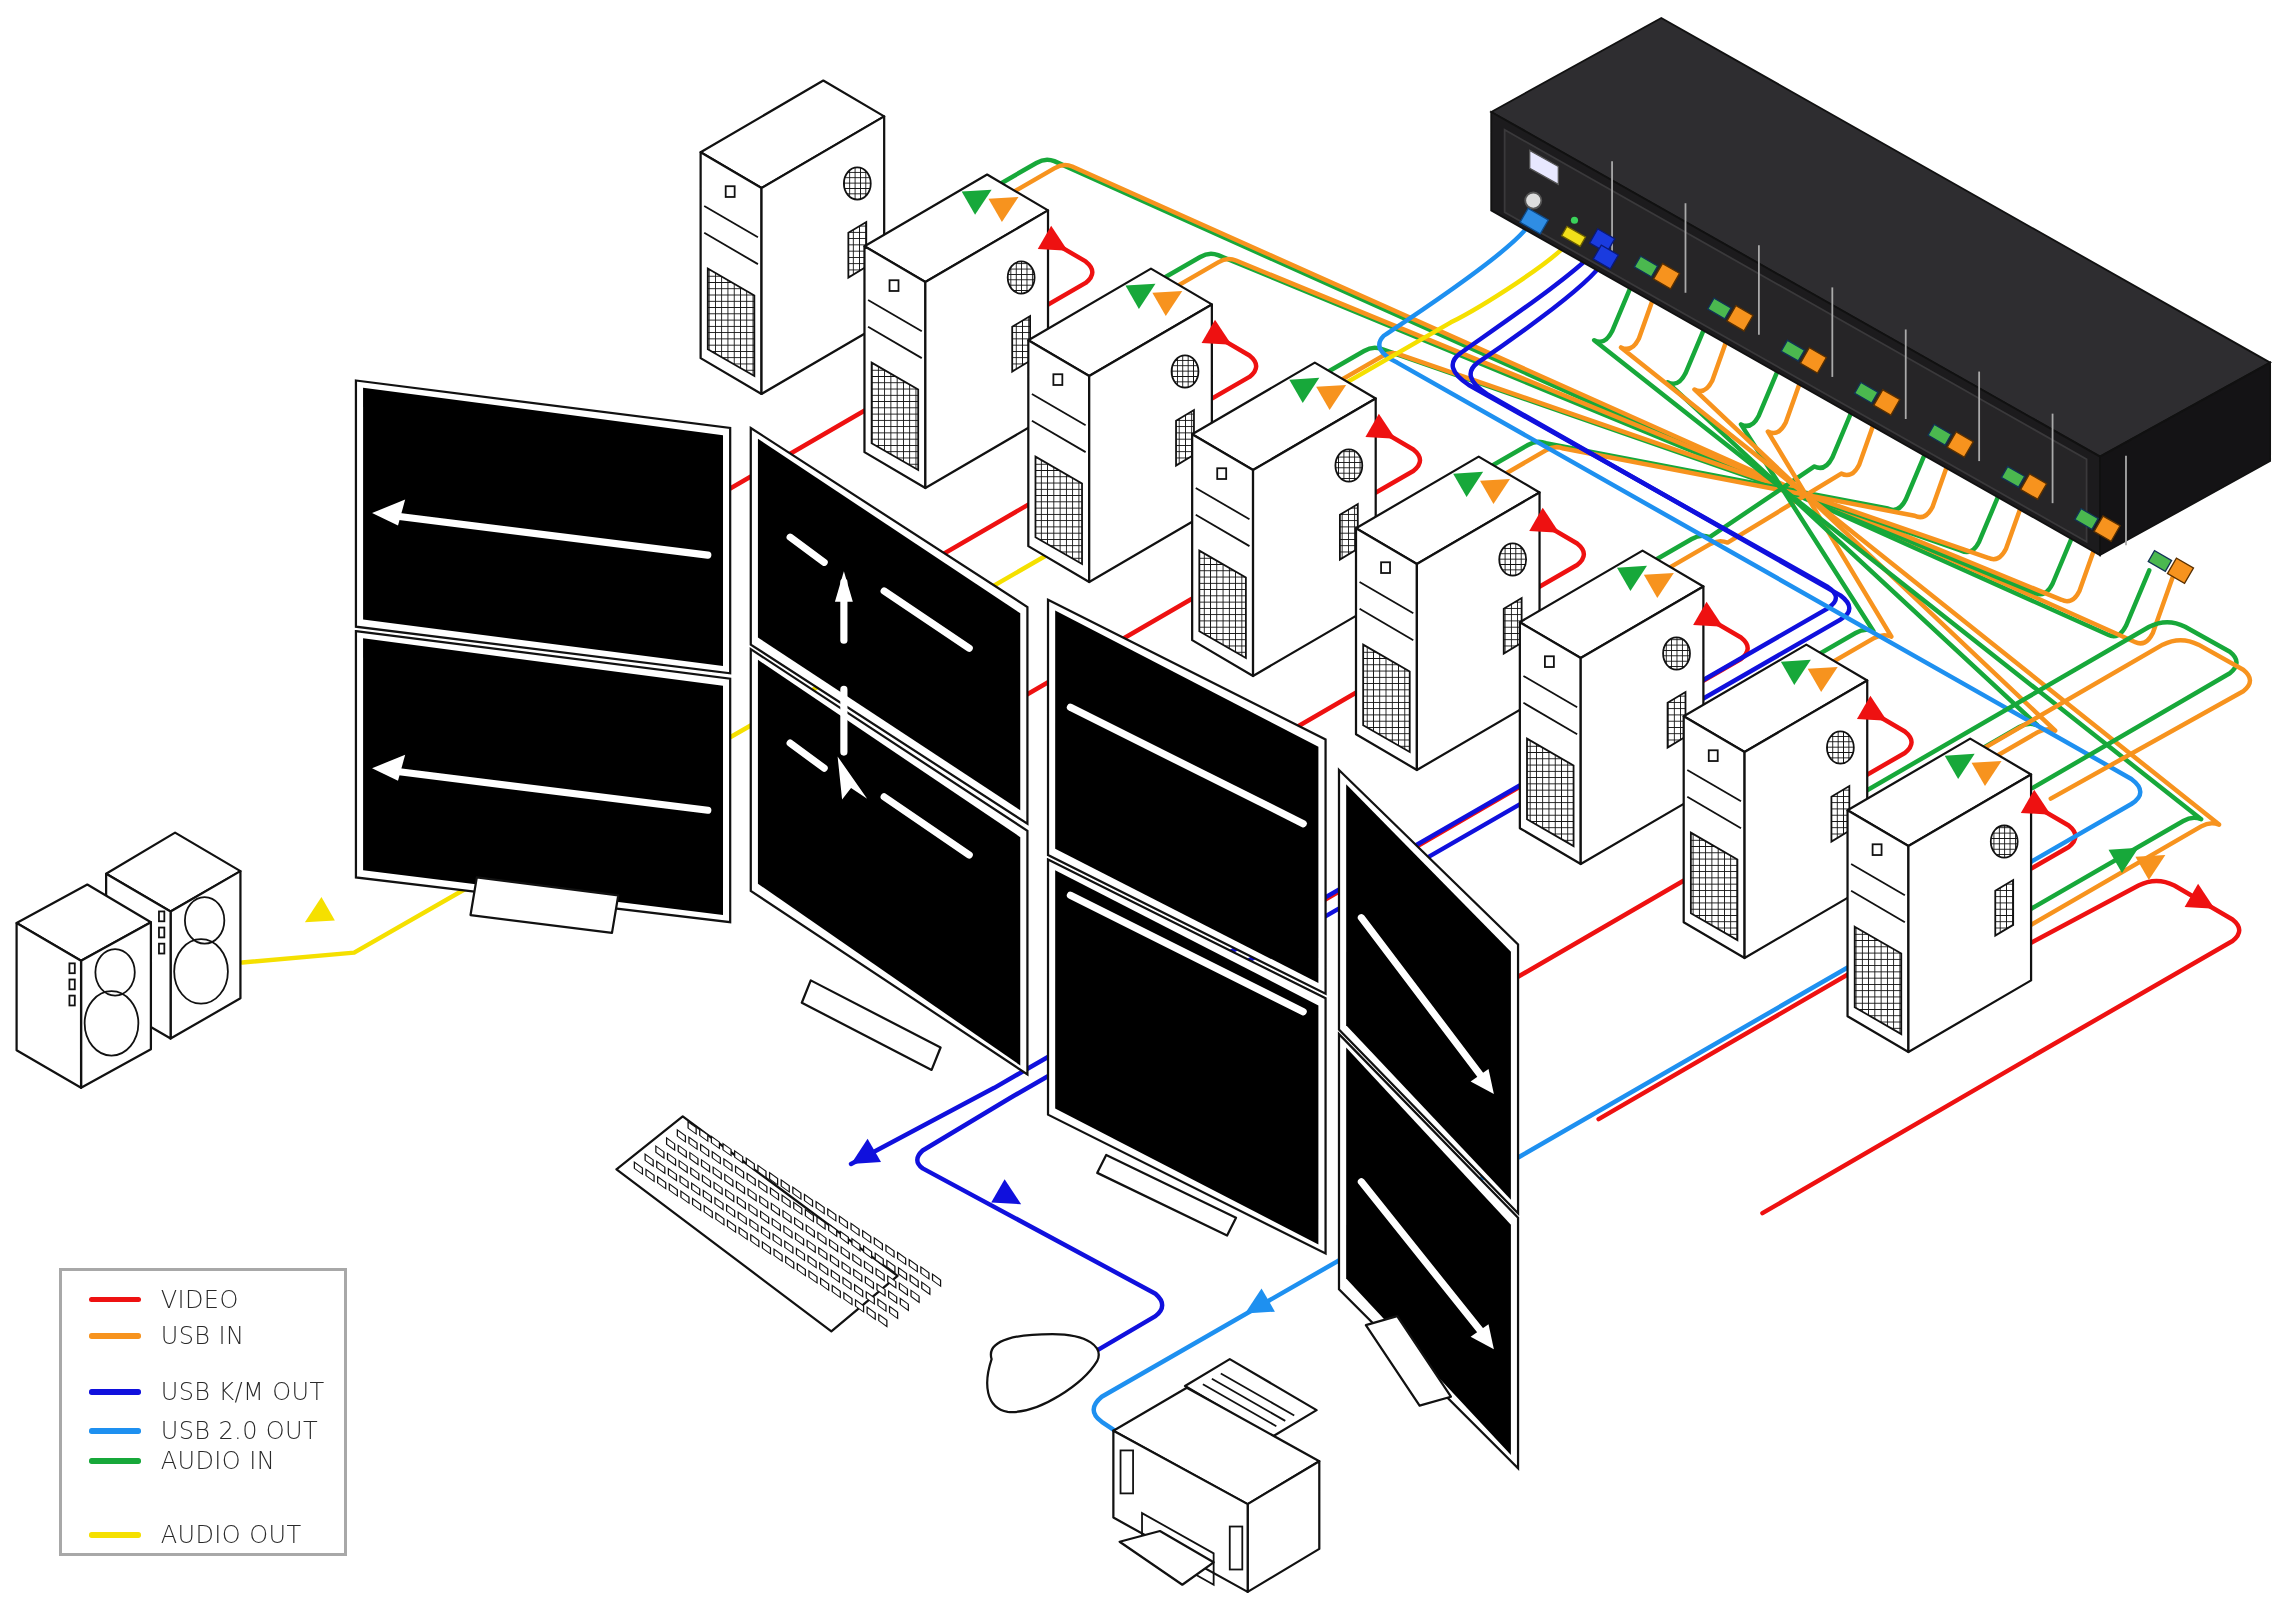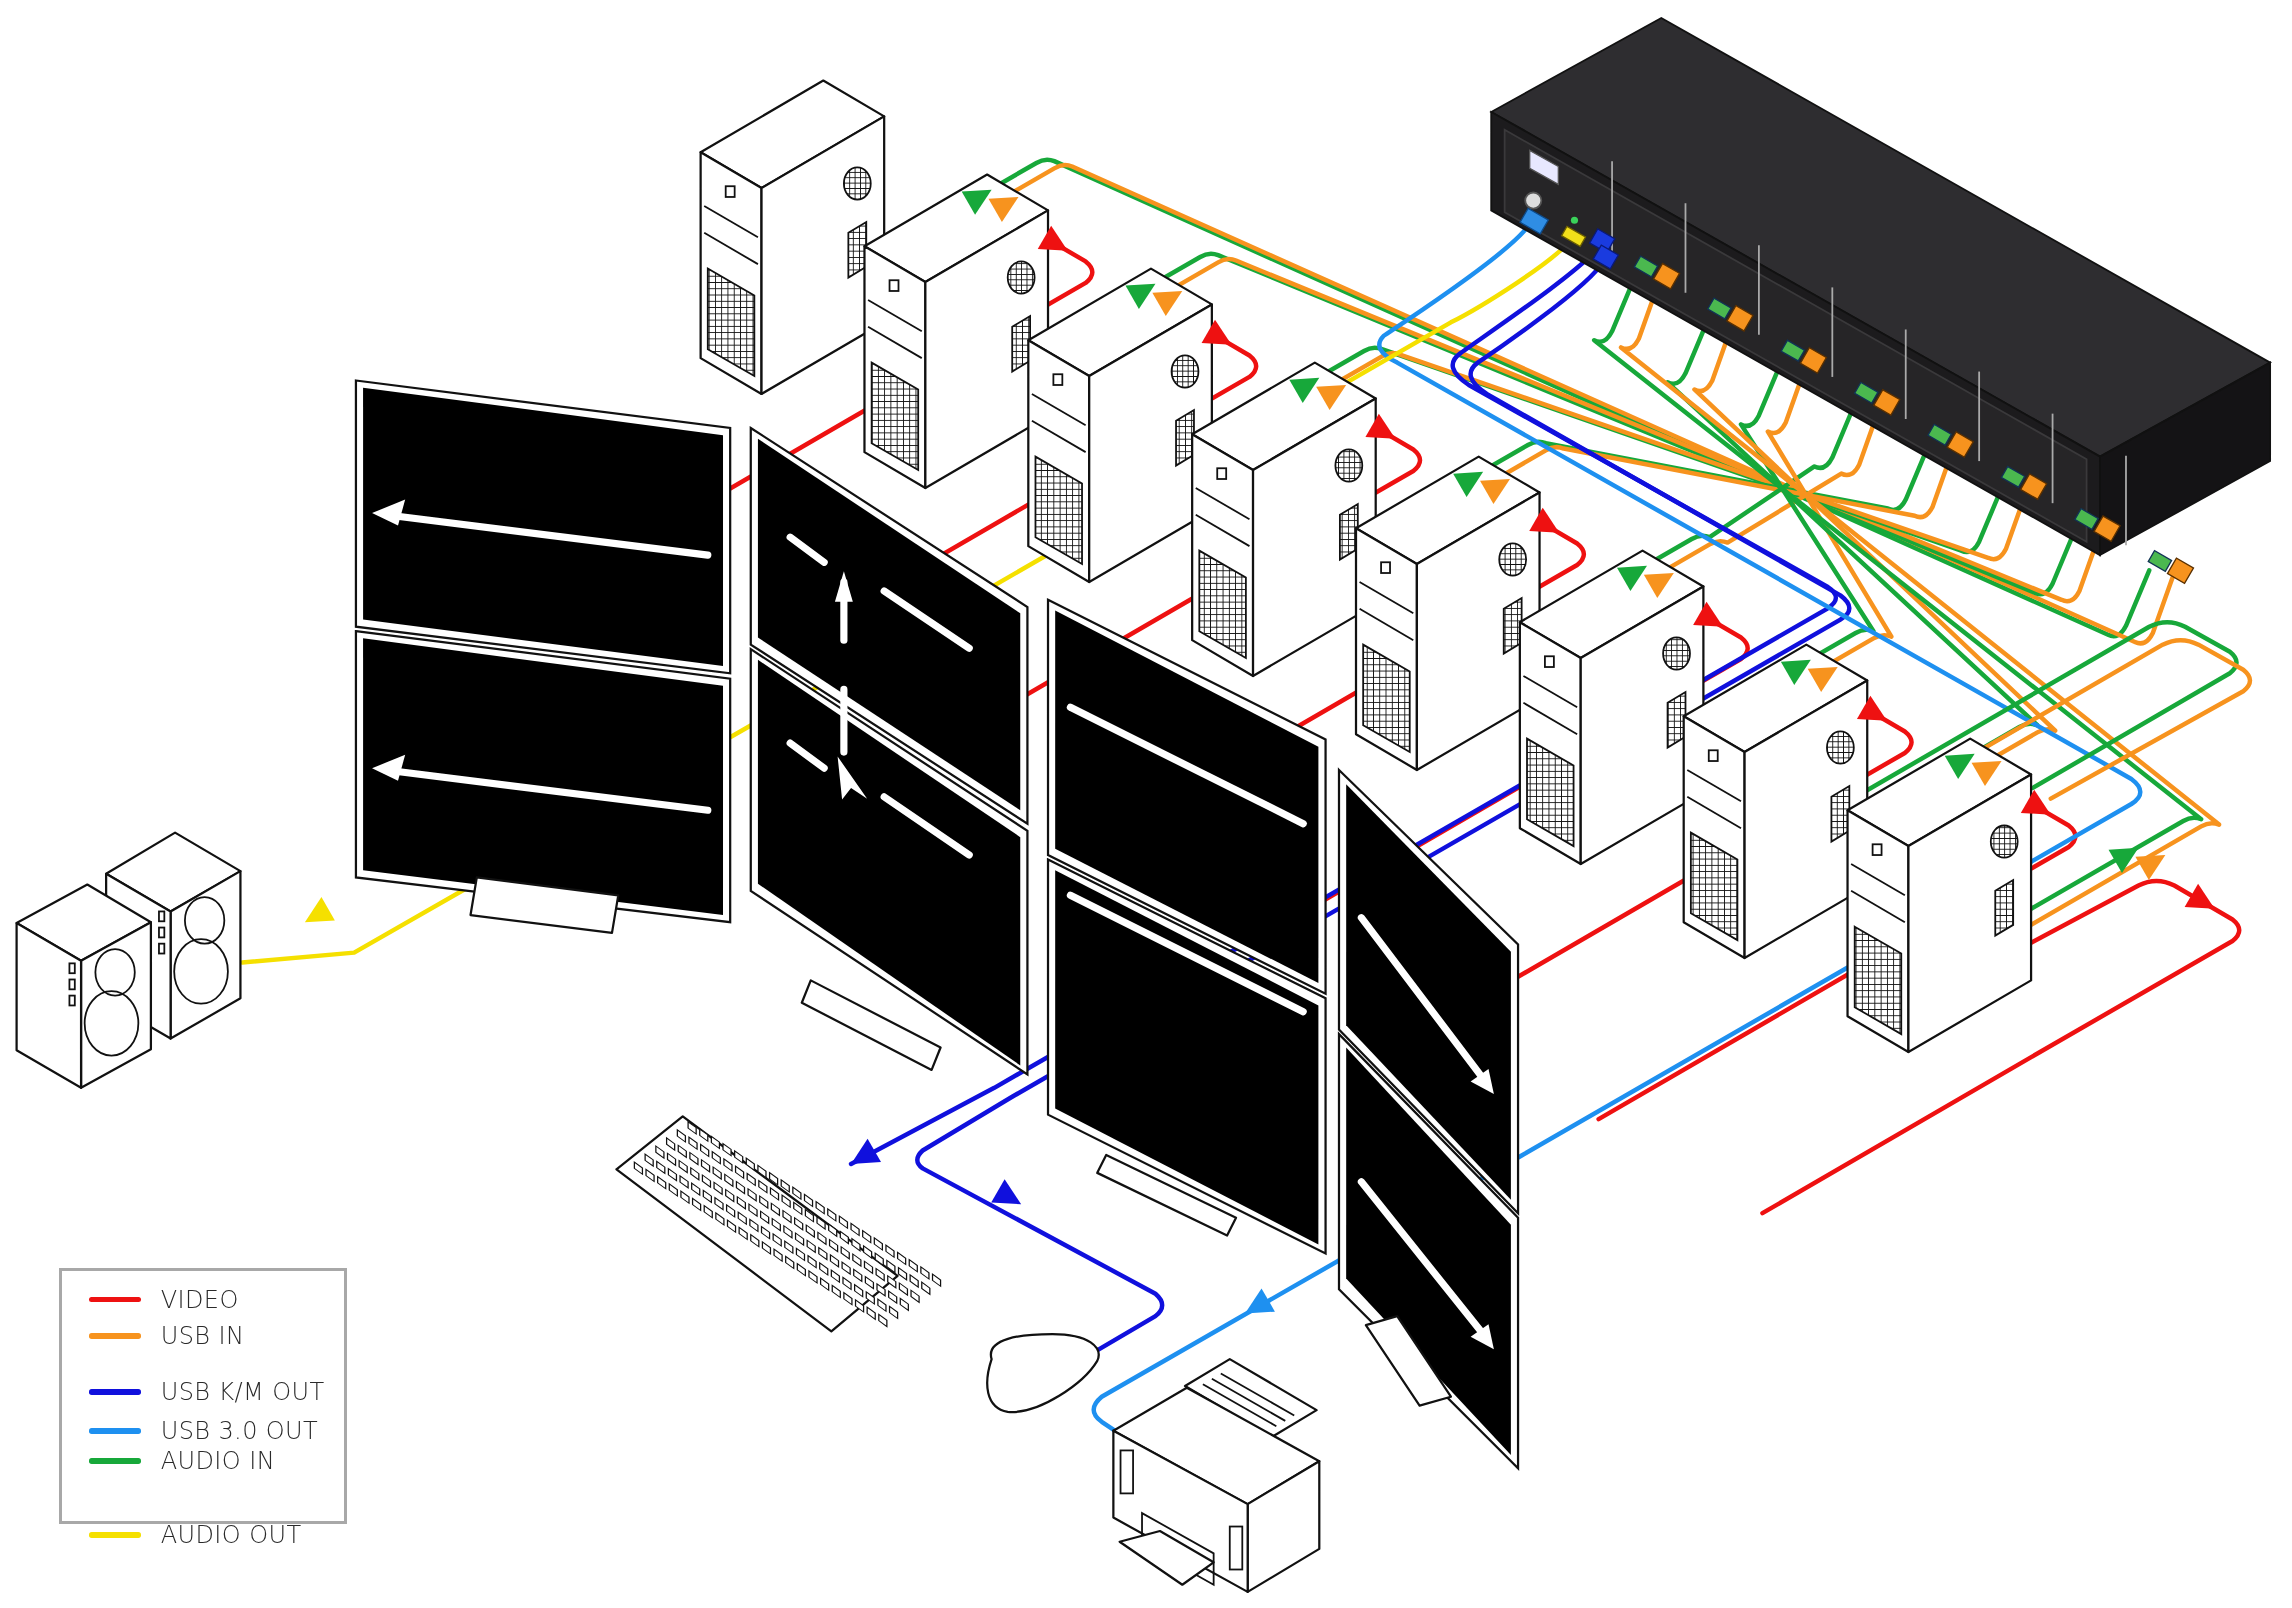--- a/index.html
+++ b/index.html
@@ -6,21 +6,21 @@
   body { width: 2293px; height: 1608px; position: relative; overflow: hidden;
          font-family: "DejaVu Sans", sans-serif; }
   #diagram { position: absolute; left: 0; top: 0; width: 2293px; height: 1608px; }
   .outline { fill: #ffffff; stroke: #111111; stroke-width: 2.5; stroke-linejoin: round; }
   .thin { fill: none; stroke: #111111; stroke-width: 2; }
   .screen { fill: #000000; }
   .bezel { fill: #ffffff; stroke: #111111; stroke-width: 2.5; }
   .arrowline { fill: none; stroke: #ffffff; stroke-width: 8; stroke-linecap: round; }
   .cable { fill: none; stroke-width: 5; stroke-linecap: round; stroke-linejoin: round; }
   .grille { fill: url(#grid); stroke: #111; stroke-width: 2; }
-  .legend-box { position: absolute; left: 59px; top: 1268px; width: 288px; height: 256px;
+  .legend-box { position: absolute; left: 59px; top: 1268px; width: 288px; height: 288px;
                 border: 3.6px solid #a8a8a8; background: #ffffff; box-sizing: border-box; text-align: center; }
   .legend-row { position: absolute; left: 27px; height: 36px; display: flex; align-items: center; }
   .legend-swatch { width: 52px; height: 5.4px; border-radius: 2.7px; margin-right: 19.7px; }
   .legend-label { font-family: "DejaVu Sans", sans-serif; font-size: 24px; color: #2a2a2a;
                   letter-spacing: 0.4px; font-weight: 300; white-space: nowrap; }
 </style>
 </head>
 <body>
 
 <svg id="diagram" viewBox="0 0 2560 1796" xmlns="http://www.w3.org/2000/svg">
@@ -478,21 +478,21 @@
   <div class="legend-row" style="top:47px">
     <span class="legend-swatch" style="background: rgb(247, 147, 30);"></span>
     <span class="legend-label">USB IN</span>
   </div>
   <div class="legend-row" style="top:103px">
     <span class="legend-swatch" style="background: rgb(16, 16, 221);"></span>
     <span class="legend-label">USB K/M OUT</span>
   </div>
   <div class="legend-row" style="top:142px">
     <span class="legend-swatch" style="background: rgb(30, 144, 240);"></span>
-    <span class="legend-label">USB 3.0 OUT</span>
+    <span class="legend-label">USB 2.0 OUT</span>
   </div>
   <div class="legend-row" style="top:172px">
     <span class="legend-swatch" style="background: rgb(23, 168, 58);"></span>
     <span class="legend-label">AUDIO IN</span>
   </div>
   <div class="legend-row" style="top:246px">
     <span class="legend-swatch" style="background: rgb(245, 224, 0);"></span>
     <span class="legend-label">AUDIO OUT</span>
   </div>
 </div>

